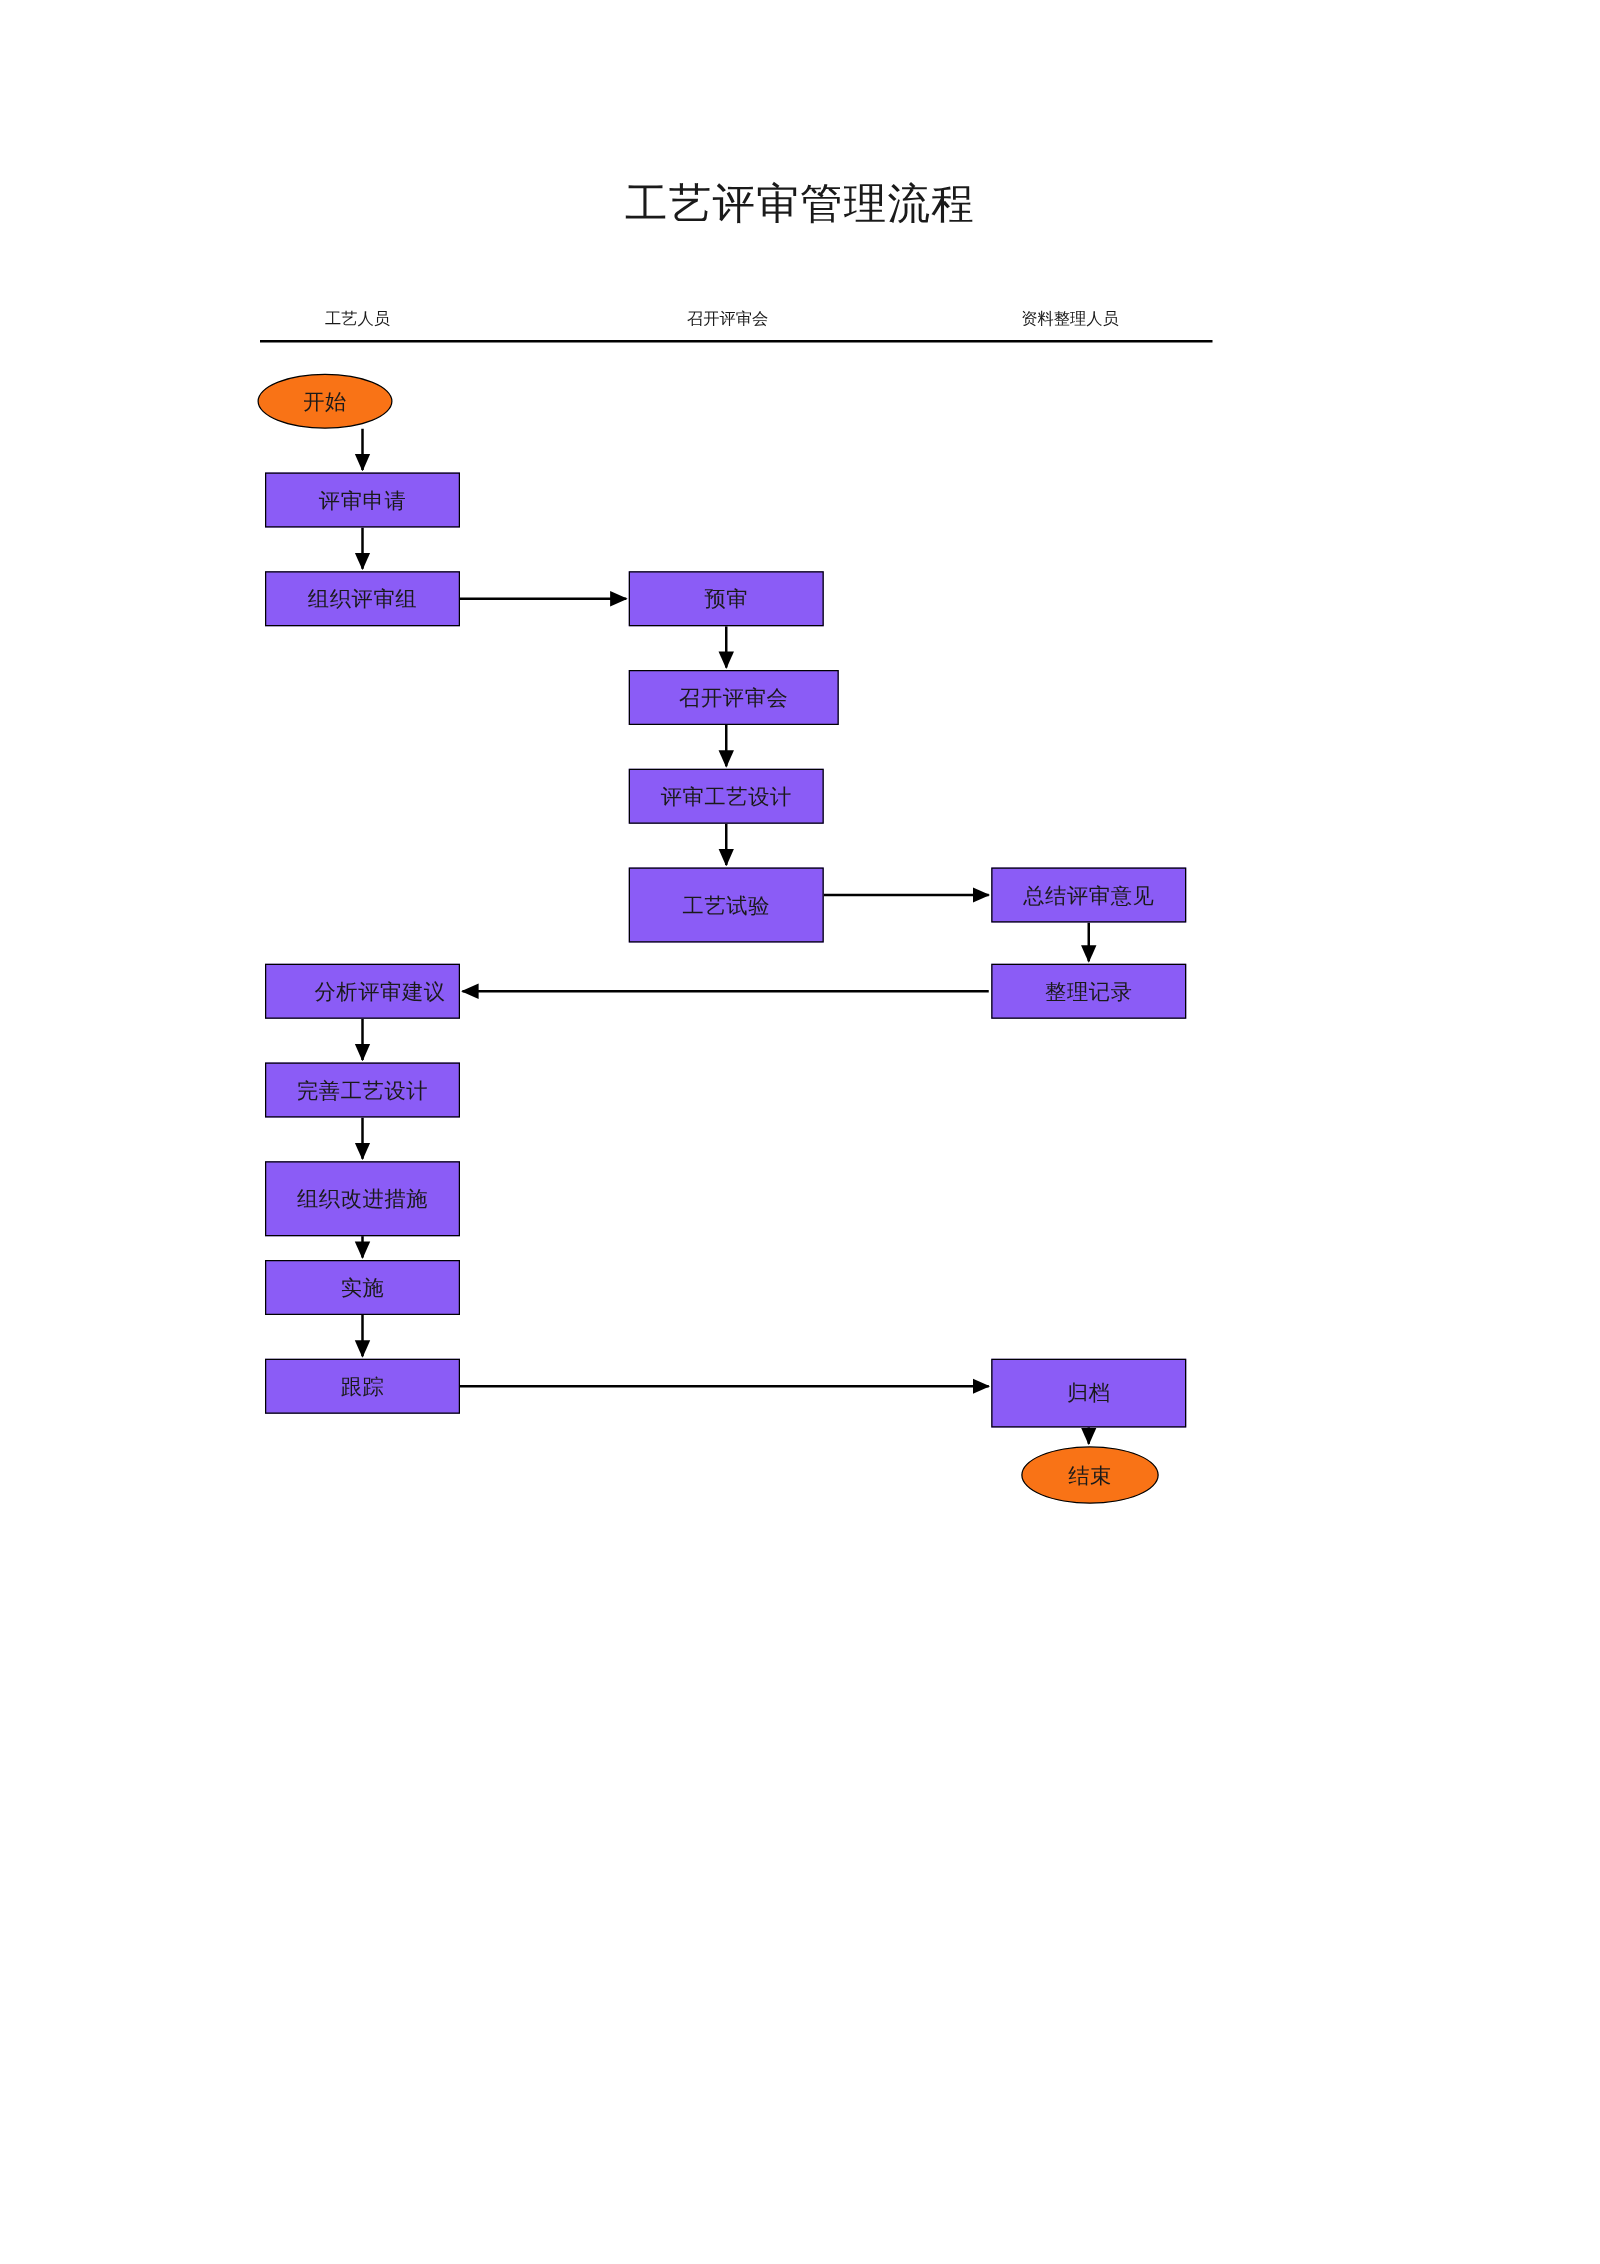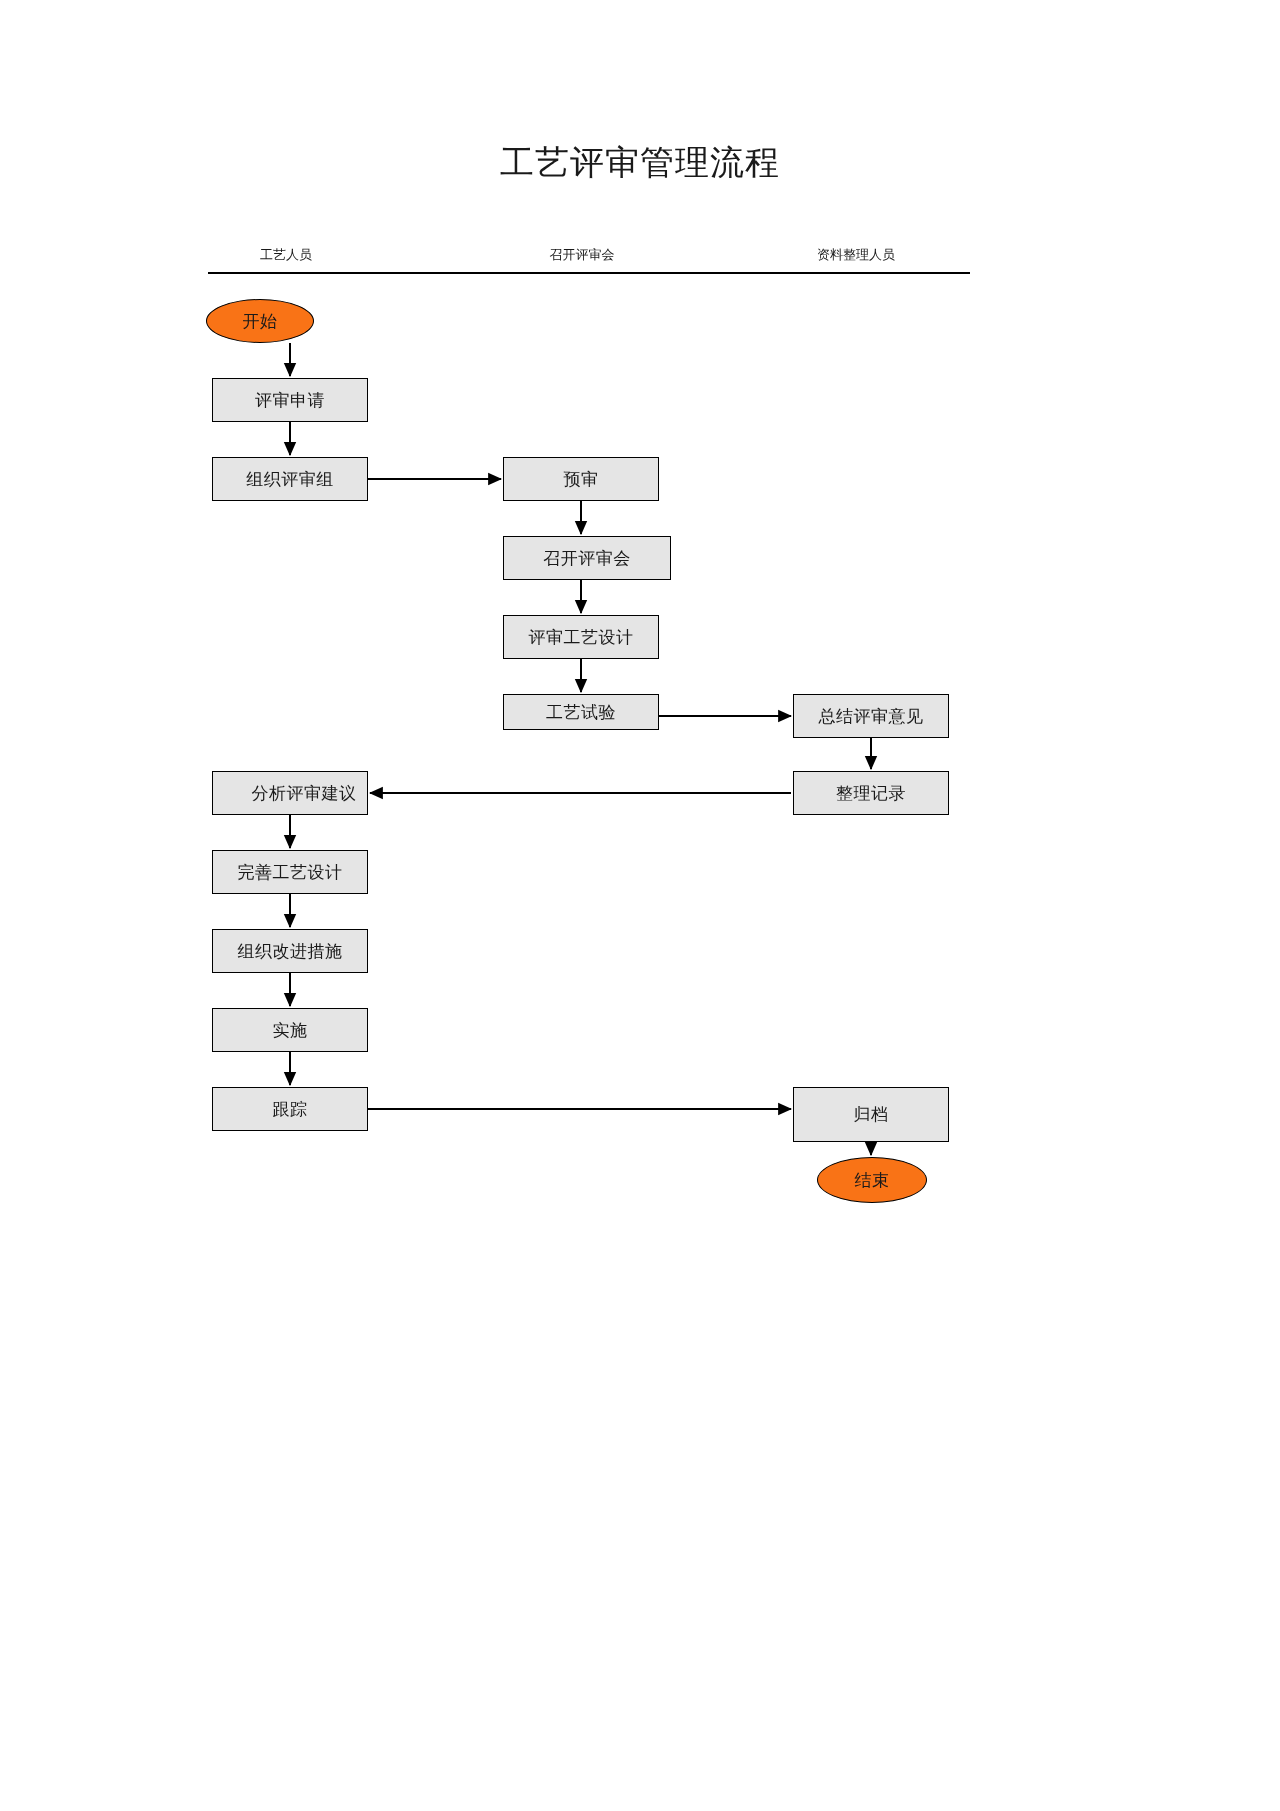--- a/index.html
+++ b/index.html
@@ -53,21 +53,21 @@
     top: 272px;
     width: 762px;
     height: 0;
     border-top: 2.2px solid #000000;
   }
 
   
   .node {
     position: absolute;
     border: 1.6px solid #000000;
-    background: #e5e5e5;
+    background: #8b5cf6;
     display: flex;
     align-items: center;
     justify-content: center;
     font-size: 17px;
     color: #1a1a1a;
     white-space: nowrap;
     font-family: "Liberation Serif", "DejaVu Serif", serif;
     letter-spacing: 0.5px;
   }
 
@@ -153,31 +153,31 @@
   <div class="node" style="left:212px; top:378px; width:156px; height:44px;">评审申请</div>
 
   <div class="node" style="left:212px; top:457px; width:156px; height:44px;">组织评审组</div>
 
   <div class="node" style="left:503px; top:457px; width:156px; height:44px;">预审</div>
 
   <div class="node" style="left:503px; top:536px; width:168px; height:44px;">召开评审会</div>
 
   <div class="node" style="left:503px; top:615px; width:156px; height:44px;">评审工艺设计</div>
 
-  <div class="node" style="left:503px; top:694px; width:156px; height:36px;text-align:right;">工艺试验</div>
+  <div class="node" style="left:503px; top:694px; width:156px; height:60px;text-align:right;">工艺试验</div>
 
   <div class="node" style="left:793px; top:694px; width:156px; height:44px;">总结评审意见</div>
 
   <div class="node" style="left:793px; top:771px; width:156px; height:44px;">整理记录</div>
 
   <div class="node" style="left:212px; top:771px; width:156px; height:44px;padding-left:28px;">分析评审建议</div>
 
   <div class="node" style="left:212px; top:850px; width:156px; height:44px;">完善工艺设计</div>
 
-  <div class="node" style="left:212px; top:929px; width:156px; height:44px;">组织改进措施</div>
+  <div class="node" style="left:212px; top:929px; width:156px; height:60px;">组织改进措施</div>
 
   <div class="node" style="left:212px; top:1008px; width:156px; height:44px;">实施</div>
 
   <div class="node" style="left:212px; top:1087px; width:156px; height:44px;">跟踪</div>
 
   <div class="node" style="left:793px; top:1087px; width:156px; height:55px;">归档</div>
 
   <div class="terminator" style="left:817px; top:1157px; width:110px; height:46px;">结束</div>
 
 </div>

